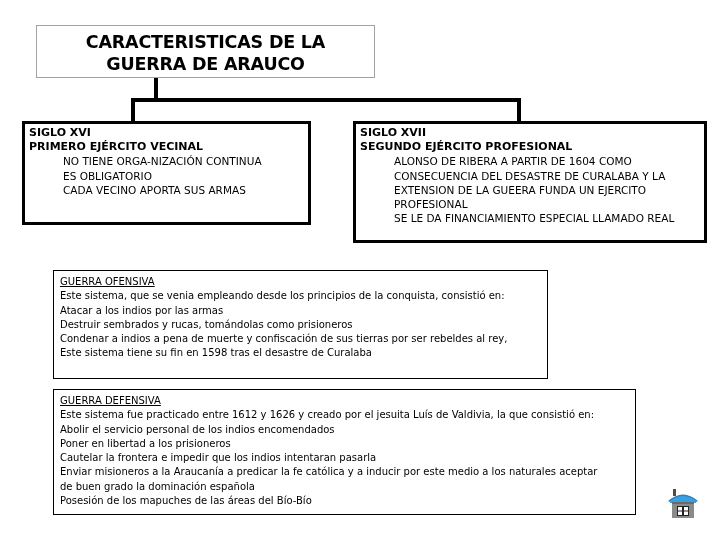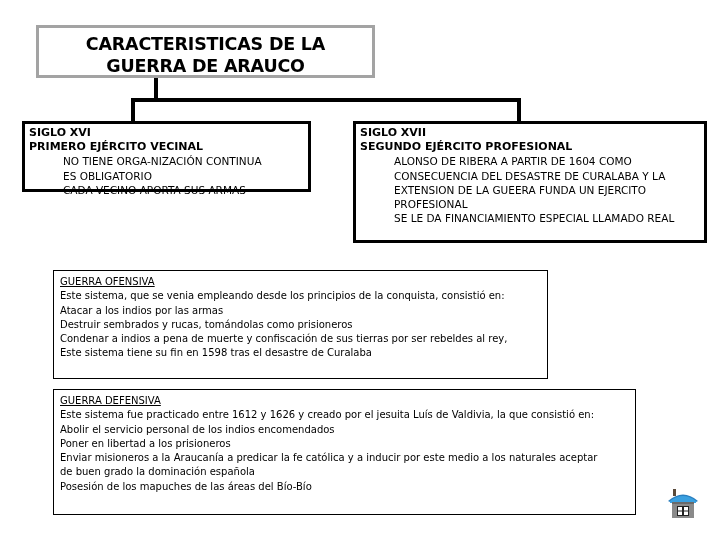--- a/index.html
+++ b/index.html
@@ -1,26 +1,26 @@
 <!DOCTYPE html>
 <html><head>
   <meta charset="utf-8">
   <style>
     html, body { margin:0; padding:0; }
     body { width:720px; height:540px; background:#ffffff; position:relative; overflow:hidden;
            font-family:"DejaVu Sans", sans-serif; color:#000; }
     .box { position:absolute; box-sizing:border-box; background:#fff; }
-    .title-box { left:36px; top:25px; width:339px; height:53px; border:3px solid #a3a3a3;
+    .title-box { left:36px; top:25px; width:339px; height:53px; border:1px solid #a3a3a3;
                  text-align:center; font-weight:bold; font-size:17.5px; line-height:22px;
                  padding-top:5px; letter-spacing:-0.2px; }
     .line { position:absolute; background:#000; }
     .era-box { border:3px solid #000; font-size:10.5px; line-height:14.2px; padding:2px 4px; }
     .era-box .h { font-weight:bold; font-size:11px; }
     .era-box .item { padding-left:34px; }
-    .left-box { left:22px; top:121px; width:289px; height:71px; }
+    .left-box { left:22px; top:121px; width:289px; height:104px; }
     .right-box { left:353px; top:121px; width:354px; height:122px; }
     .war-box { border:1px solid #000; font-size:10px; line-height:14.3px; padding:4px 6px; }
     .war-box .h { text-decoration:underline; }
     .off-box { left:53px; top:270px; width:495px; height:109px; }
     .def-box { left:53px; top:389px; width:583px; height:126px; }
     .home-btn { position:absolute; left:666px; top:488px; width:34px; height:32px; cursor:pointer; }
   </style>
 </head>
 <body>
 
@@ -59,20 +59,21 @@
   <div>Destruir sembrados y rucas, tomándolas como prisioneros</div>
   <div>Condenar a indios a pena de muerte y confiscación de sus tierras por ser rebeldes al rey,</div>
   <div>Este sistema tiene su fin en 1598 tras el desastre de Curalaba</div>
 </div>
 
 <div class="box war-box def-box">
   <div class="h">GUERRA DEFENSIVA</div>
   <div>Este sistema fue practicado entre 1612 y 1626 y creado por el jesuita Luís de Valdivia, la que consistió en:</div>
   <div>Abolir el servicio personal de los indios encomendados</div>
   <div>Poner en libertad a los prisioneros</div>
+  <div>Cautelar la frontera e impedir que los indios intentaran pasarla</div>
   <div>Enviar misioneros a la Araucanía a predicar la fe católica y a inducir por este medio a los naturales aceptar</div>
   <div>de buen grado la dominación española</div>
   <div>Posesión de los mapuches de las áreas del Bío-Bío</div>
 </div>
 
 <div class="home-btn">
   <svg width="34" height="32" viewBox="0 0 34 32">
     <rect x="7" y="1" width="3" height="7" fill="#5a4a3a"></rect>
     <path d="M2 13 Q17 0 32 13 L30 14 Q17 4 4 14 Z" fill="#2a7fbf"></path>
     <path d="M4 13 Q17 3 30 13 L30 15 L4 15 Z" fill="#3aa0e0"></path>

